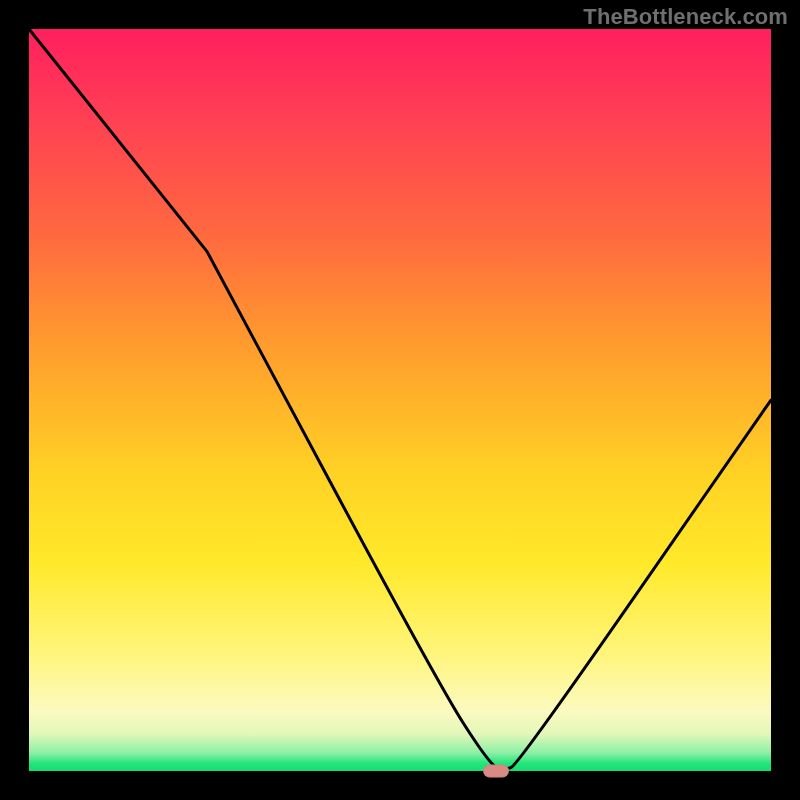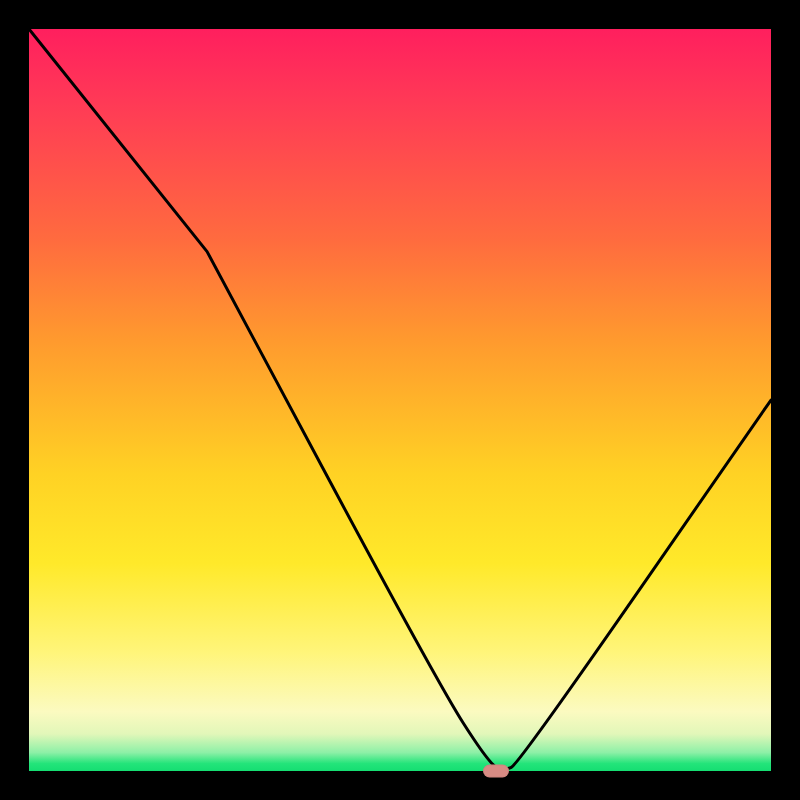--- a/index.html
+++ b/index.html
@@ -66,20 +66,21 @@
     border-radius: 7px;
     background: #d78b84;
     box-shadow: inset 0 0 0 1px rgba(0,0,0,0.05);
     transform: translate(-50%, -50%);
   }
 </style>
 </head>
 <body>
 
 <div class="frame">
+  <div class="watermark">TheBottleneck.com</div>
 
   <div class="plot-area">
     <svg class="curve" viewBox="0 0 742 742" preserveAspectRatio="none">
       <path id="curve-path" fill="none" stroke="#000" stroke-width="3" stroke-linecap="round" stroke-linejoin="round" d="M 0 0 L 178.07999999999998 222.60000000000002 Q 178.07999999999998 222.60000000000002 293.09000000000003 437.78000000000003 Q 408.1 652.96 434.07000000000005 693.77 Q 460.04 734.58 467.46000000000004 738.29 Q 474.88 742 482.3 738.29 Q 489.72 734.58 615.86 552.79 T 742 371"></path>
     </svg>
     <div class="marker" id="marker" style="left: 467.46px; top: 742px;"></div>
   </div>
 </div>
 
 </body></html>

